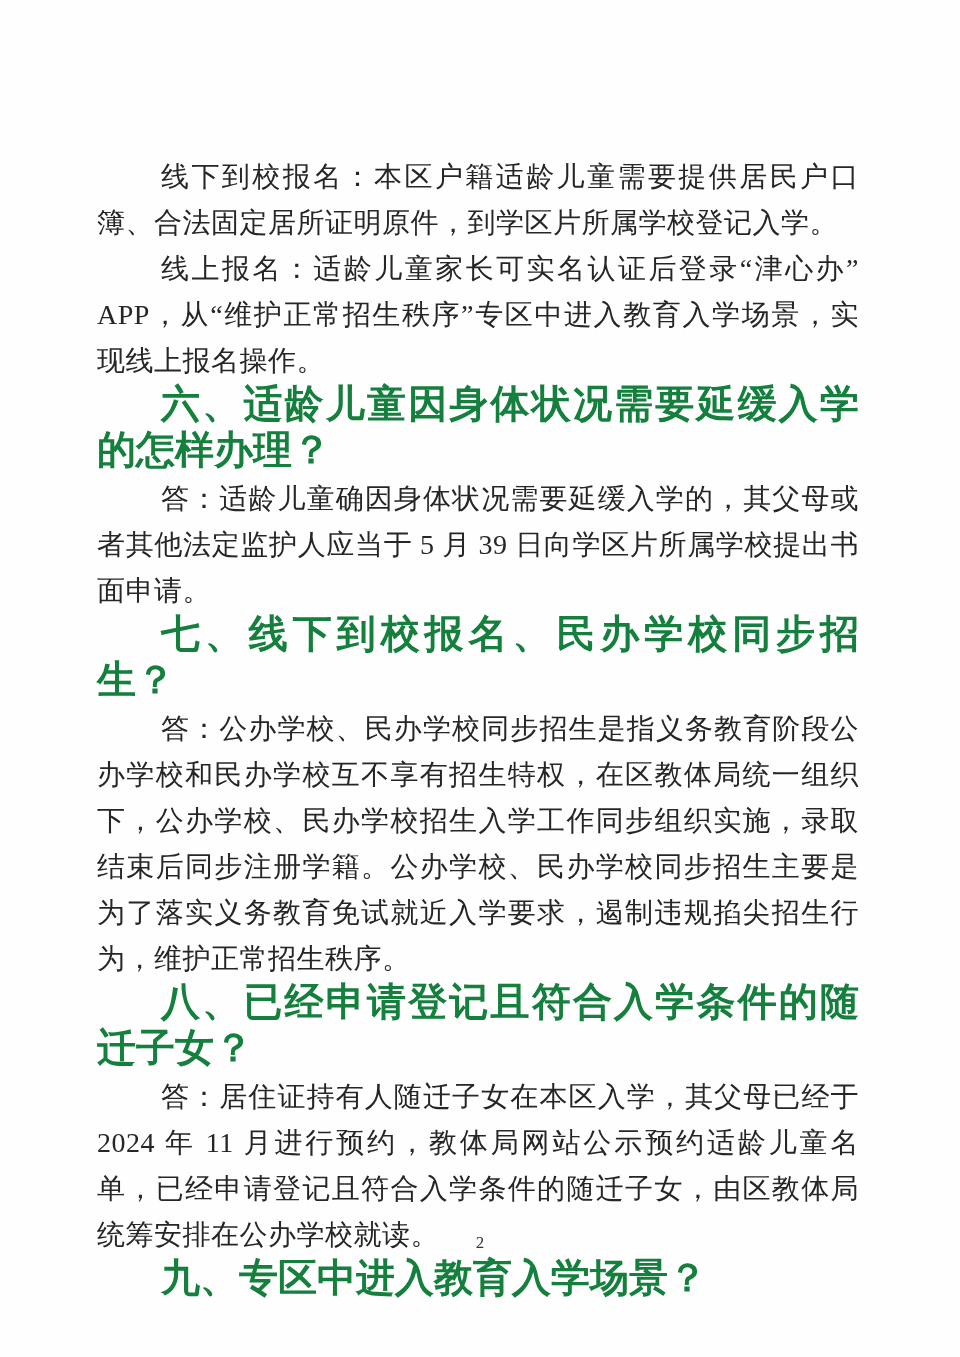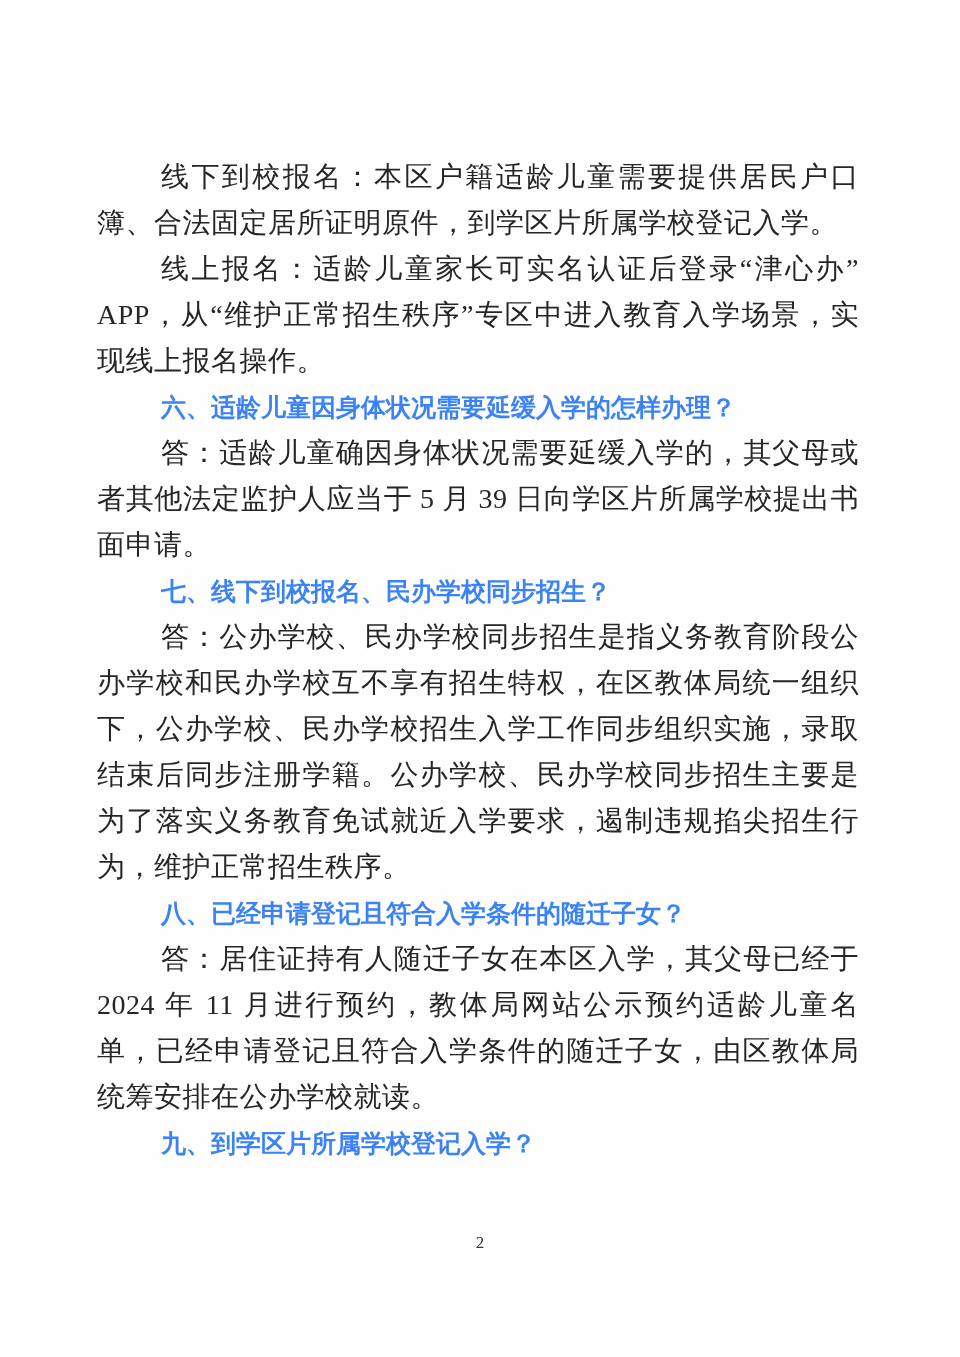--- a/index.html
+++ b/index.html
@@ -28,24 +28,24 @@
     font-size: 28px;
     line-height: 46px;
     text-indent: 64px;
     text-align: justify;
     text-justify: inter-ideograph;
     color: #262626;
     letter-spacing: 0.5px;
     font-family: "Liberation Serif", "DejaVu Serif", serif;
   }
   .content p.heading {
-    font-family: Liberation Sans, sans-serif;
+    font-family: Liberation Mono, monospace;
     font-weight: 700;
-    font-size: 25px;
-    color: #3b82f6;
+    font-size: 39px;
+    color: #15803d;
     letter-spacing: 0;
   }
   .page-number {
     position: absolute;
     top: 1233px;
     left: 0;
     width: 100%;
     text-align: center;
     font-size: 17px;
     line-height: 20px;
@@ -59,16 +59,16 @@
 <div class="page">
   <div class="content">
     <p class="body">线下到校报名：本区户籍适龄儿童需要提供居民户口簿、合法固定居所证明原件，到学区片所属学校登记入学。</p>
     <p class="body">线上报名：适龄儿童家长可实名认证后登录“津心办”APP，从“维护正常招生秩序”专区中进入教育入学场景，实现线上报名操作。</p>
     <p class="heading">六、适龄儿童因身体状况需要延缓入学的怎样办理？</p>
     <p class="body">答：适龄儿童确因身体状况需要延缓入学的，其父母或者其他法定监护人应当于 5 月 39 日向学区片所属学校提出书面申请。</p>
     <p class="heading">七、线下到校报名、民办学校同步招生？</p>
     <p class="body">答：公办学校、民办学校同步招生是指义务教育阶段公办学校和民办学校互不享有招生特权，在区教体局统一组织下，公办学校、民办学校招生入学工作同步组织实施，录取结束后同步注册学籍。公办学校、民办学校同步招生主要是为了落实义务教育免试就近入学要求，遏制违规掐尖招生行为，维护正常招生秩序。</p>
     <p class="heading">八、已经申请登记且符合入学条件的随迁子女？</p>
     <p class="body">答：居住证持有人随迁子女在本区入学，其父母已经于 2024 年 11 月进行预约，教体局网站公示预约适龄儿童名单，已经申请登记且符合入学条件的随迁子女，由区教体局统筹安排在公办学校就读。</p>
-    <p class="heading">九、到学区片所属学校登记入学？</p>
+    <p class="heading">九、专区中进入教育入学场景？</p>
   </div>
   <div class="page-number">2</div>
 </div>
 
 </body></html>

